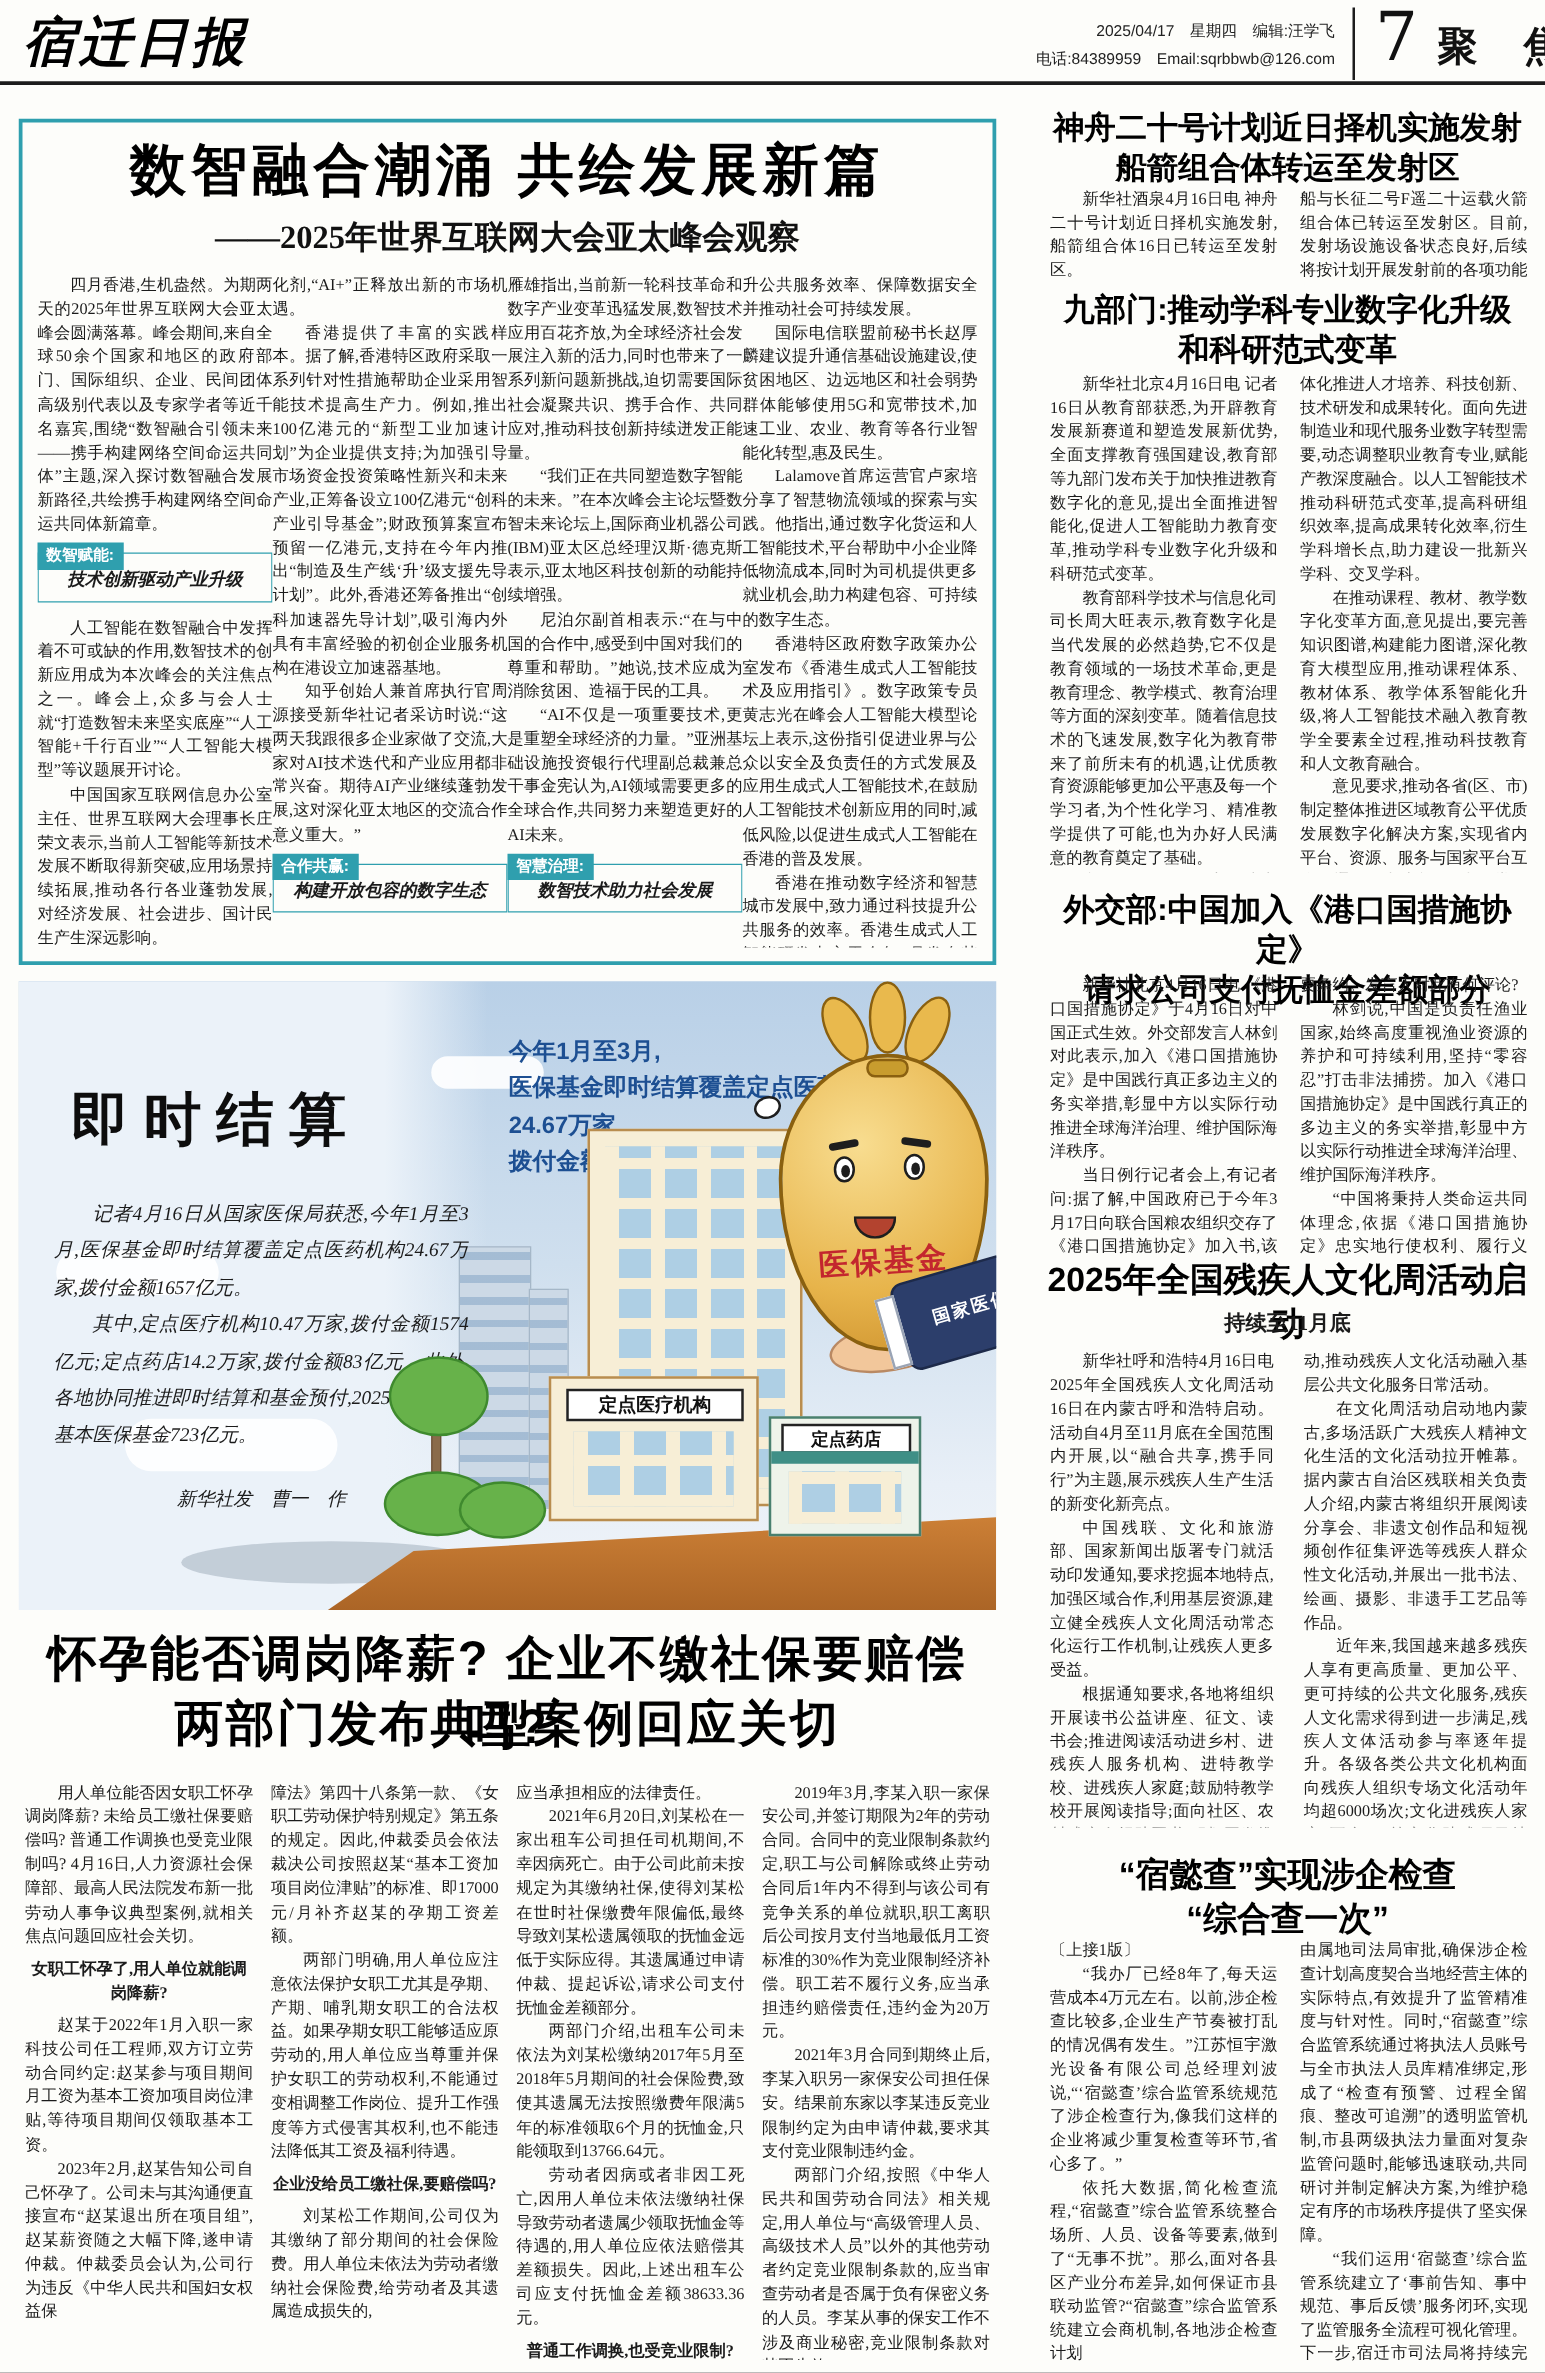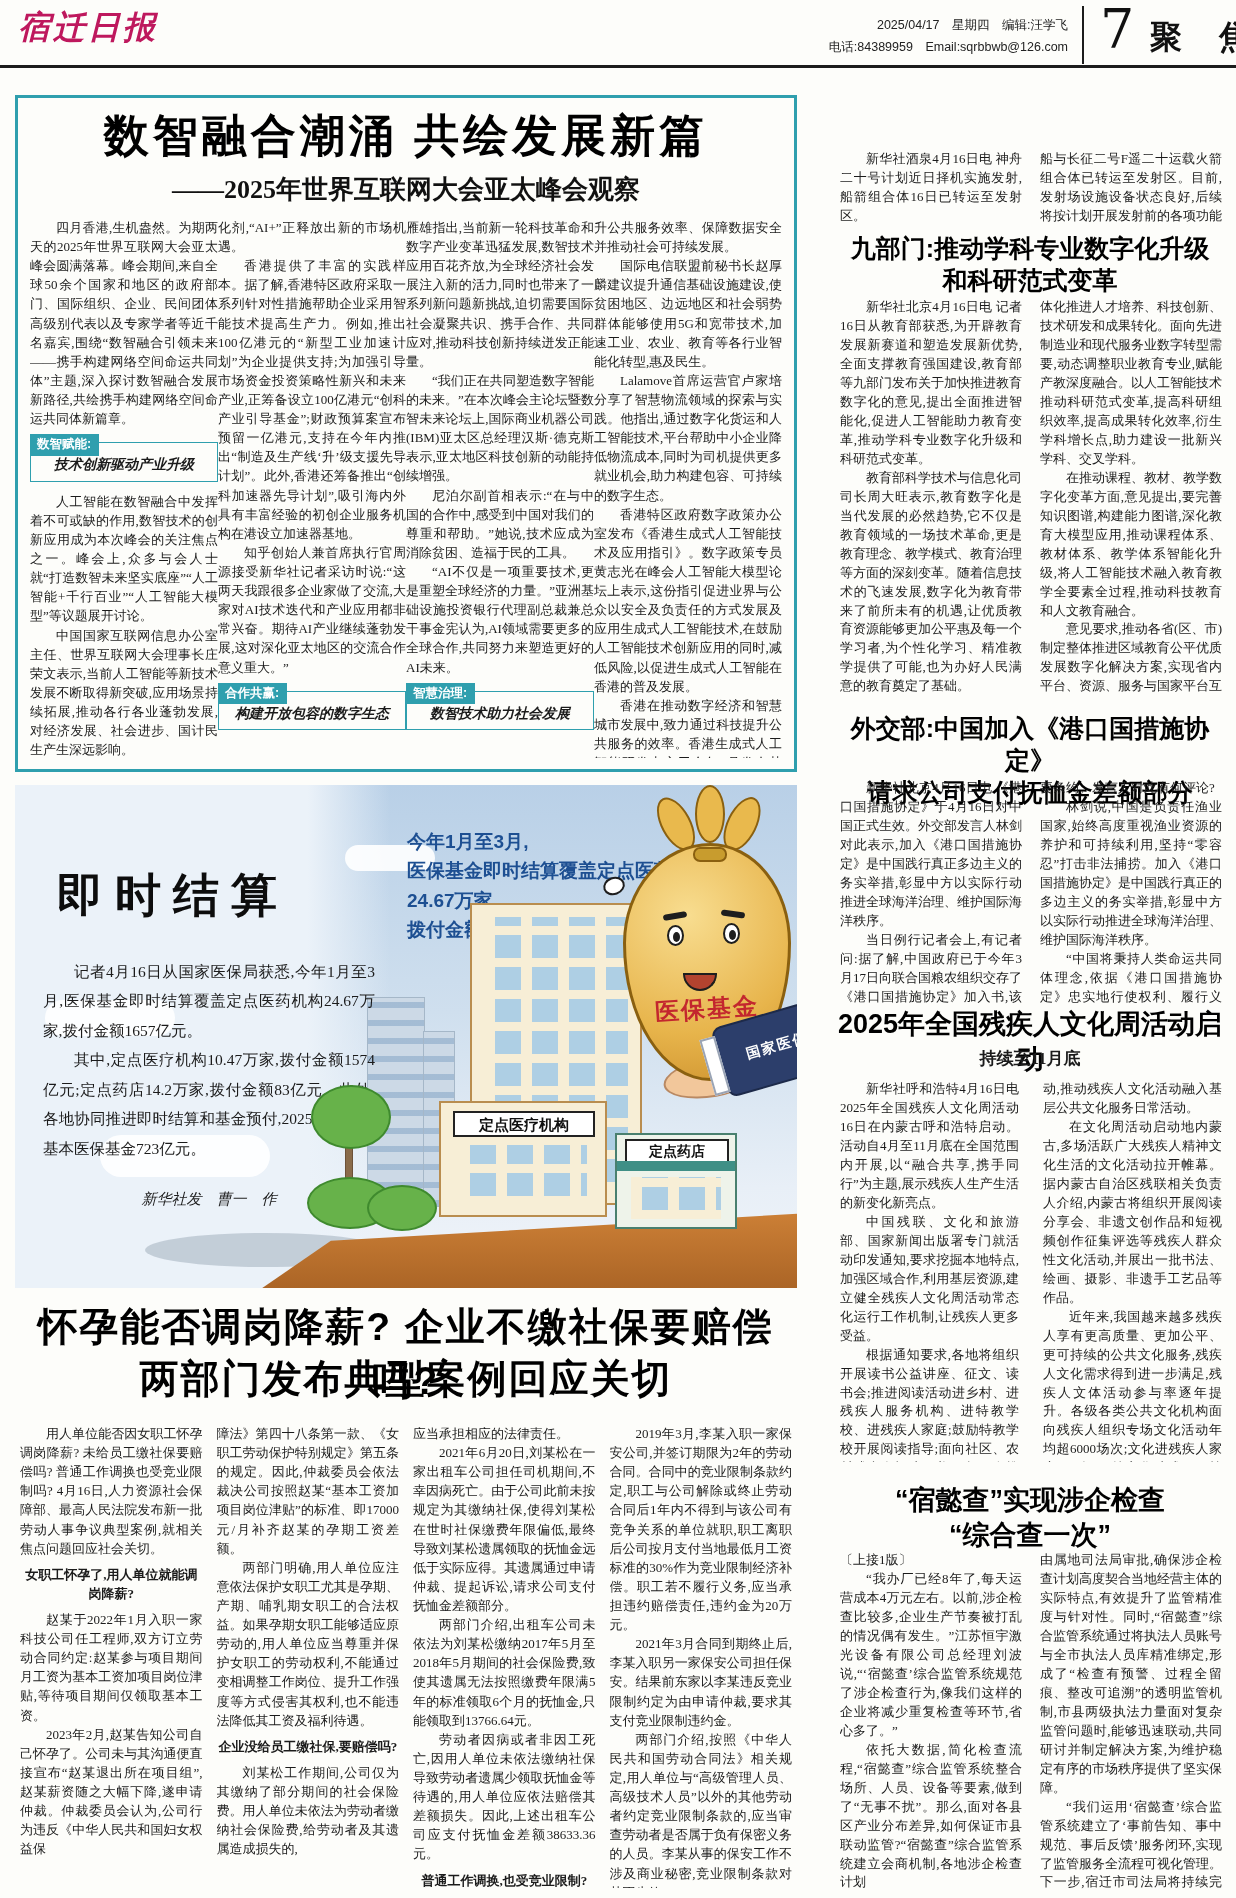--- a/index.html
+++ b/index.html
@@ -5,21 +5,21 @@
   * { box-sizing: border-box; }
   html,body { margin:0; padding:0; background:#888; }
   #page {
     position:relative; width:1236px; height:1898px; margin:0 auto;
     background:#fdfdfa; overflow:hidden;
     font-family:"Liberation Serif", serif; color:#1b1b1b;
   }
   
   #hdr { position:absolute; left:0; top:0; width:1236px; height:68px; border-bottom:3px solid #1c1c1c; }
   #masthead { position:absolute; left:18px; top:6px; font-family:"Liberation Serif",serif;
-    font-style:italic; font-weight:bold; font-size:32px; color:#be185d; letter-spacing:3px; }
+    font-style:italic; font-weight:bold; font-size:42px; color:#000000; letter-spacing:3px; }
   #hdr-info { position:absolute; right:168px; top:15px; text-align:right;
     font-family:"Liberation Sans",sans-serif; font-size:12.5px; color:#222; line-height:1.75; }
   #hdr-rule { position:absolute; left:1082px; top:6px; width:2px; height:58px; background:#1c1c1c; }
   #page-no { position:absolute; left:1100px; top:-2px; font-family:"DejaVu Serif",serif; font-size:54px; color:#111; }
   #section-name { position:absolute; left:1150px; top:16px; font-family:"Liberation Sans",sans-serif;
     font-weight:bold; font-size:32px; letter-spacing:14px; color:#111; white-space:nowrap; }
 
   
   .colflow { overflow:hidden; text-align:justify; }
   .colflow p { margin:0; }
@@ -68,21 +68,21 @@
   #bot-body { position:absolute; left:20px; top:1424px; width:772px; height:464px; display:flex; gap:14px; }
   .col-bot { flex:1; font-size:13px; line-height:1.47; }
 
   
   #cartoon { position:absolute; left:15px; top:785px; width:782px; height:503px; overflow:hidden;
     background:linear-gradient(180deg,#b9d0e7 0%,#cfdfee 45%,#e8eff7 80%,#f0f4f9 100%); }
   #cartoon-left-panel { position:absolute; left:0; top:0; width:375px; height:503px;
     background:linear-gradient(90deg,#ebf2f9 78%, rgba(235,242,249,0)); }
   #cartoon-title { position:absolute; left:42px; top:80px; font-weight:bold; font-size:46px;
     letter-spacing:12px; color:#0d0d0d; }
-  #cartoon-paras { position:absolute; left:28px; top:172px; width:332px; 
+  #cartoon-paras { position:absolute; left:28px; top:172px; width:332px; font-style:italic;
     font-size:15.5px; line-height:1.9; text-align:justify; }
   #cartoon-credit { position:absolute; left:28px; top:405px; width:332px; text-align:center;
     font-style:italic; font-size:15px; }
   #bubble { position:absolute; left:392px; top:42px; width:350px; color:#1d4f92;
     font-family:"Liberation Sans",sans-serif; font-weight:bold; font-size:19px; line-height:1.55; }
   .cloud { position:absolute; background:#fff; opacity:.9; border-radius:50px; }
   .tower { position:absolute; background:#ccd9e6; border:1px solid #a5b7c8;
     background-image:repeating-linear-gradient(0deg, rgba(160,185,210,.9) 0 6px, transparent 6px 18px); }
   .bldg  { position:absolute; background:#f7eed6; border:2px solid #b98d4f; }
   .windows { position:absolute; inset:12px; background-color:#aecfe4;
@@ -176,20 +176,24 @@
       <div class="colflow col-main">
           <p class="blk blk-cont">升公共服务效率、保障数据安全并推动社会可持续发展。</p>
           <p class="blk blk-p">国际电信联盟前秘书长赵厚麟建议提升通信基础设施建设,使贫困地区、边远地区和社会弱势群体能够使用5G和宽带技术,加速工业、农业、教育等各行业智能化转型,惠及民生。</p>
           <p class="blk blk-p">Lalamove首席运营官卢家培分享了智慧物流领域的探索与实践。他指出,通过数字化货运和人工智能技术,平台帮助中小企业降低物流成本,同时为司机提供更多就业机会,助力构建包容、可持续的数字生态。</p>
           <p class="blk blk-p">香港特区政府数字政策办公室发布《香港生成式人工智能技术及应用指引》。数字政策专员黄志光在峰会人工智能大模型论坛上表示,这份指引促进业界与公众以安全及负责任的方式发展及应用生成式人工智能技术,在鼓励人工智能技术创新应用的同时,减低风险,以促进生成式人工智能在香港的普及发展。</p>
           <p class="blk blk-p">香港在推动数字经济和智慧城市发展中,致力通过科技提升公共服务的效率。香港生成式人工智能研发中心于今年2月发布其自主研发的HKGAI V1大语言模型,目标是在今年内将基于其大语言模型研发的聊天机器人推出市场,供市民大众使用。</p>
         </div>
     </div>
   </div>
 
+  <div id="a1-head" class="sb-head">
+    <div>神舟二十号计划近日择机实施发射</div>
+    <div>船箭组合体转运至发射区</div>
+  </div>
   <div id="a1-body" class="sb-body">
     <div class="colflow">
         <p class="blk blk-p">新华社酒泉4月16日电  神舟二十号计划近日择机实施发射,船箭组合体16日已转运至发射区。</p>
       </div>
     <div class="colflow">
         <p class="blk blk-cont">船与长征二号F遥二十运载火箭组合体已转运至发射区。目前,发射场设施设备状态良好,后续将按计划开展发射前的各项功能检查、联合测试等工作,计划近日择机实施发射。</p>
       </div>
   </div>
 
   <div id="a2-head" class="sb-head">

